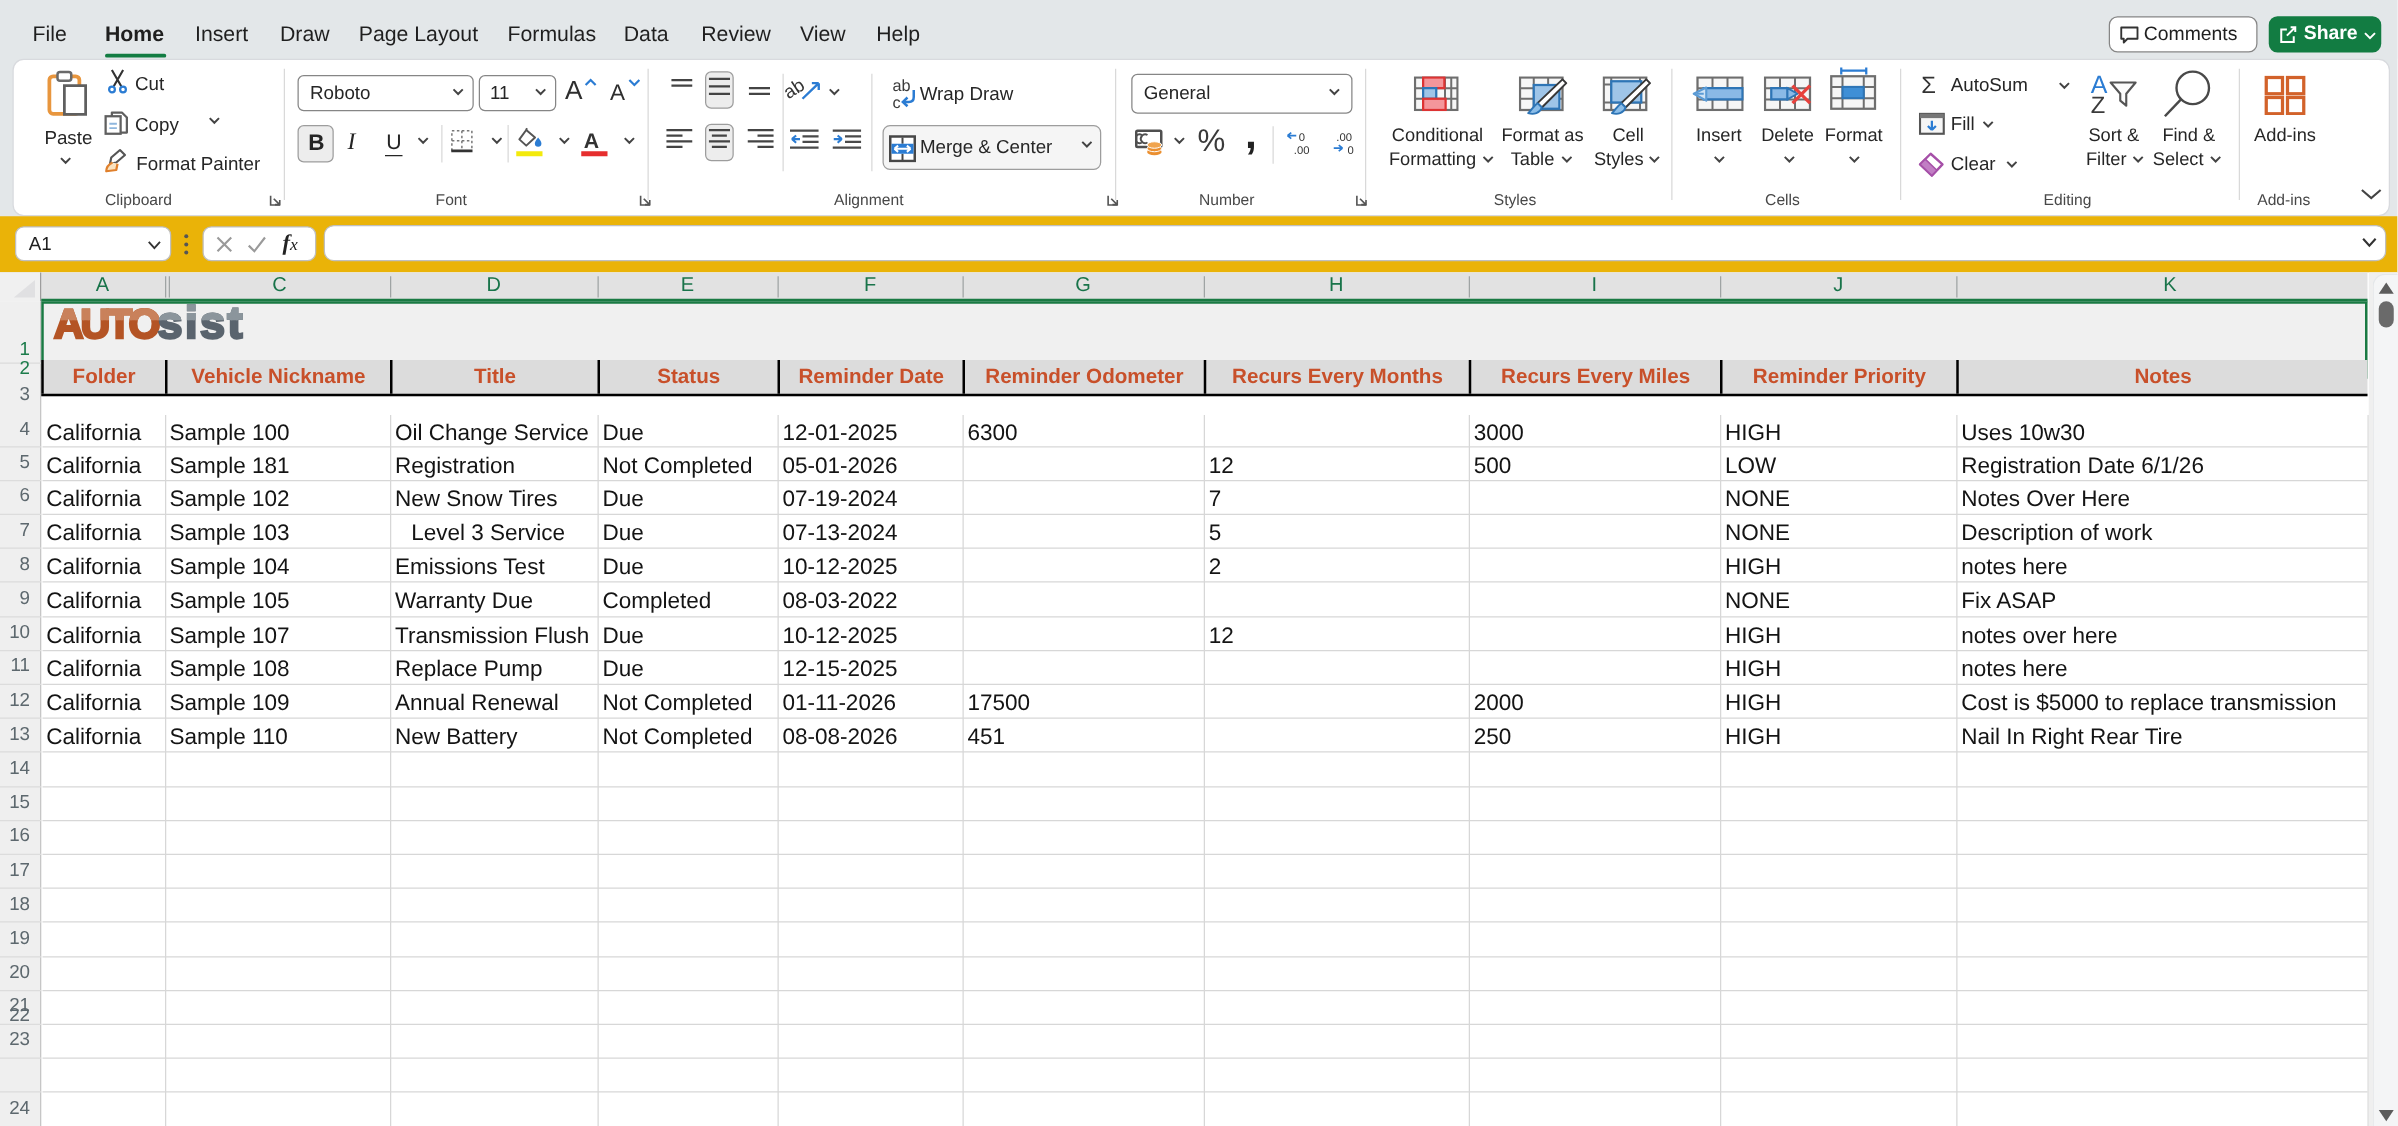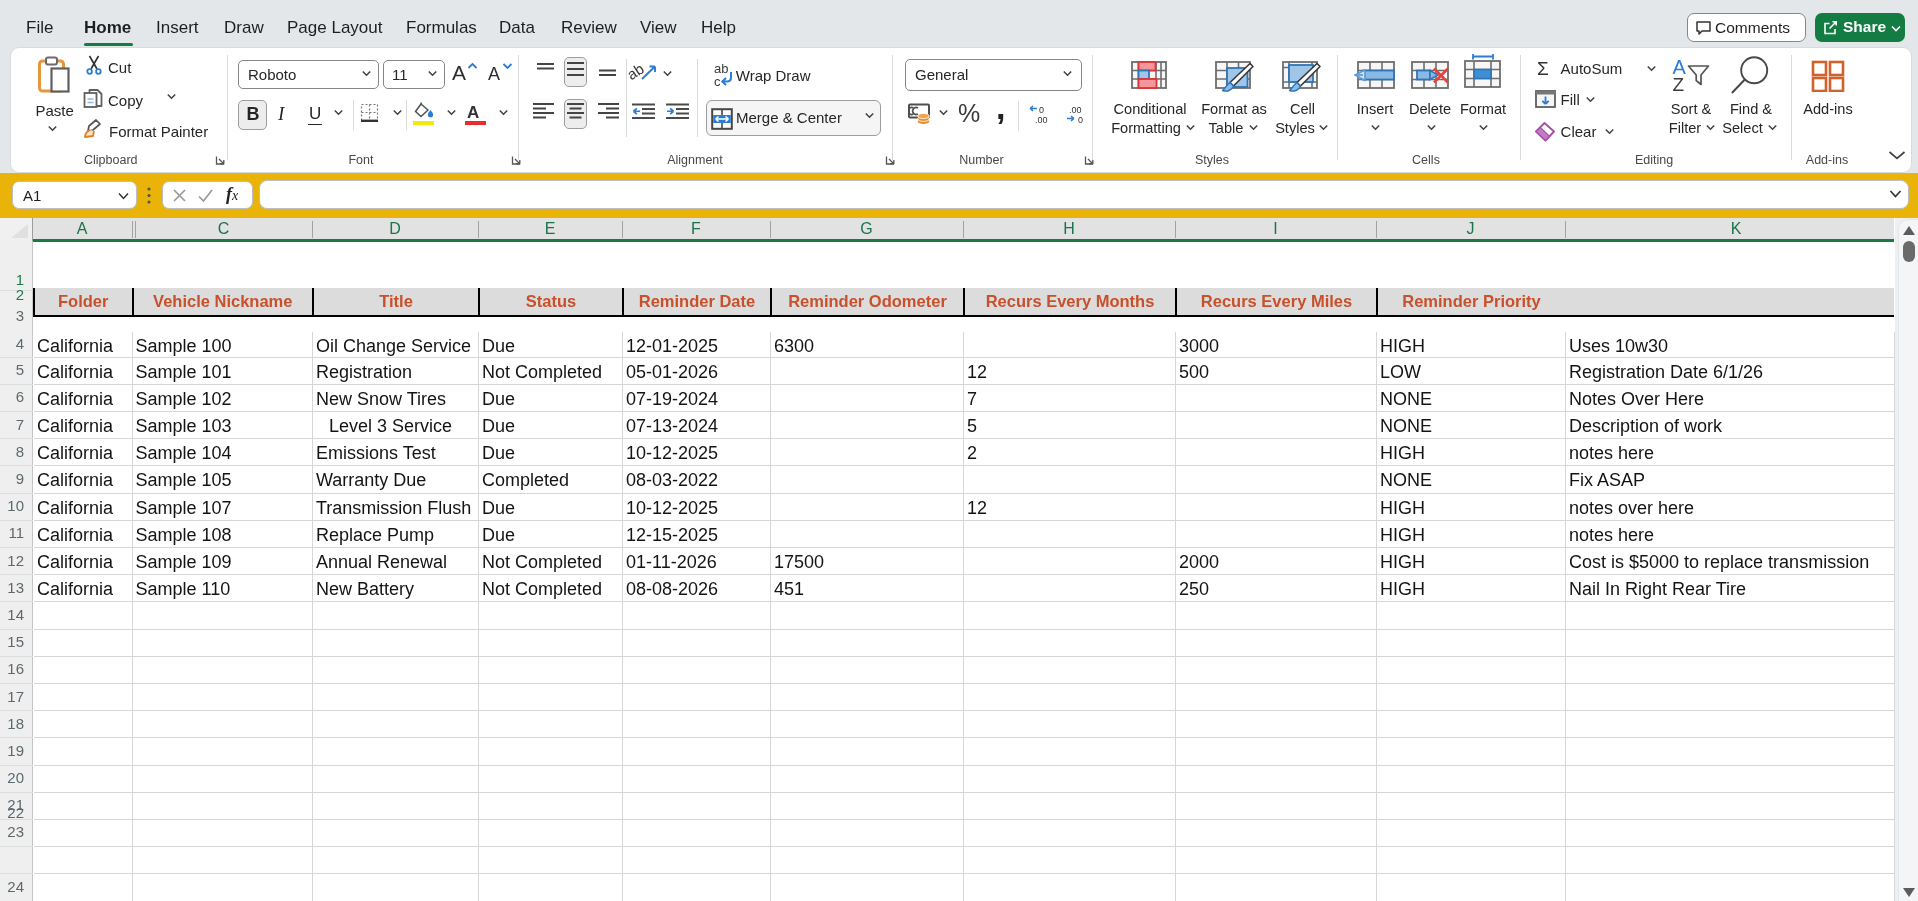--- a/index.html
+++ b/index.html
@@ -566,21 +566,21 @@
       <div class="dcell" style="left: 34px; width: 96.5px; top: 112.5px;">California</div>
       <div class="dcell" style="left: 132.5px; width: 178.5px; top: 112.5px;">Sample 100</div>
       <div class="dcell" style="left: 313px; width: 164px; top: 112.5px;">Oil Change Service</div>
       <div class="dcell" style="left: 479px; width: 142px; top: 112.5px;">Due</div>
       <div class="dcell" style="left: 623px; width: 146px; top: 112.5px;">12-01-2025</div>
       <div class="dcell" style="left: 771px; width: 191px; top: 112.5px;">6300</div>
       <div class="dcell" style="left: 1176px; width: 199px; top: 112.5px;">3000</div>
       <div class="dcell" style="left: 1377px; width: 187px; top: 112.5px;">HIGH</div>
       <div class="dcell" style="left: 1566px; width: 327px; top: 112.5px;">Uses 10w30</div>
       <div class="dcell" style="left: 34px; width: 96.5px; top: 138.5px;">California</div>
-      <div class="dcell" style="left: 132.5px; width: 178.5px; top: 138.5px;">Sample 101</div>
+      <div class="dcell" style="left: 132.5px; width: 178.5px; top: 138.5px;">Sample 181</div>
       <div class="dcell" style="left: 313px; width: 164px; top: 138.5px;">Registration</div>
       <div class="dcell" style="left: 479px; width: 142px; top: 138.5px;">Not Completed</div>
       <div class="dcell" style="left: 623px; width: 146px; top: 138.5px;">05-01-2026</div>
       <div class="dcell" style="left: 964px; width: 210px; top: 138.5px;">12</div>
       <div class="dcell" style="left: 1176px; width: 199px; top: 138.5px;">500</div>
       <div class="dcell" style="left: 1377px; width: 187px; top: 138.5px;">LOW</div>
       <div class="dcell" style="left: 1566px; width: 327px; top: 138.5px;">Registration Date 6/1/26</div>
       <div class="dcell" style="left: 34px; width: 96.5px; top: 165.7px;">California</div>
       <div class="dcell" style="left: 132.5px; width: 178.5px; top: 165.7px;">Sample 102</div>
       <div class="dcell" style="left: 313px; width: 164px; top: 165.7px;">New Snow Tires</div>
@@ -639,30 +639,39 @@
       <div class="dcell" style="left: 34px; width: 96.5px; top: 356.1px;">California</div>
       <div class="dcell" style="left: 132.5px; width: 178.5px; top: 356.1px;">Sample 110</div>
       <div class="dcell" style="left: 313px; width: 164px; top: 356.1px;">New Battery</div>
       <div class="dcell" style="left: 479px; width: 142px; top: 356.1px;">Not Completed</div>
       <div class="dcell" style="left: 623px; width: 146px; top: 356.1px;">08-08-2026</div>
       <div class="dcell" style="left: 771px; width: 191px; top: 356.1px;">451</div>
       <div class="dcell" style="left: 1176px; width: 199px; top: 356.1px;">250</div>
       <div class="dcell" style="left: 1377px; width: 187px; top: 356.1px;">HIGH</div>
       <div class="dcell" style="left: 1566px; width: 327px; top: 356.1px;">Nail In Right Rear Tire</div>
     </div>
+  <div id="mcell">
+      <div id="logo">
+        <div class="row"><span class="lg1">AUTO</span><span class="lg2">sist</span></div>
+        <div id="logotop">
+          <div class="row"><span class="lg1">AUTO</span><span class="lg2">sist</span></div>
+        </div>
+      </div>
+    </div>
   <div id="hrow">
       <div class="hcell" style="left: 0px; width: 98.5px;">Folder</div>
       <div class="hcell" style="left: 98.5px; width: 180.5px;">Vehicle Nickname</div>
       <div class="hcell" style="left: 279px; width: 166px;">Title</div>
       <div class="hcell" style="left: 445px; width: 144px;">Status</div>
       <div class="hcell" style="left: 589px; width: 148px;">Reminder Date</div>
       <div class="hcell" style="left: 737px; width: 193px;">Reminder Odometer</div>
       <div class="hcell" style="left: 930px; width: 212px;">Recurs Every Months</div>
       <div class="hcell" style="left: 1142px; width: 201px;">Recurs Every Miles</div>
       <div class="hcell" style="left: 1343px; width: 189px;">Reminder Priority</div>
+      <div class="hcell" style="left: 1532px; width: 329px;">Notes</div>
     </div>
   <div id="scrollbg"></div>
   <div id="vscroll">
     <div id="sbup"></div>
       <div id="sbthumb"></div>
       <div id="sbdown"></div>
   </div>
 </div>
 
 </body></html>

